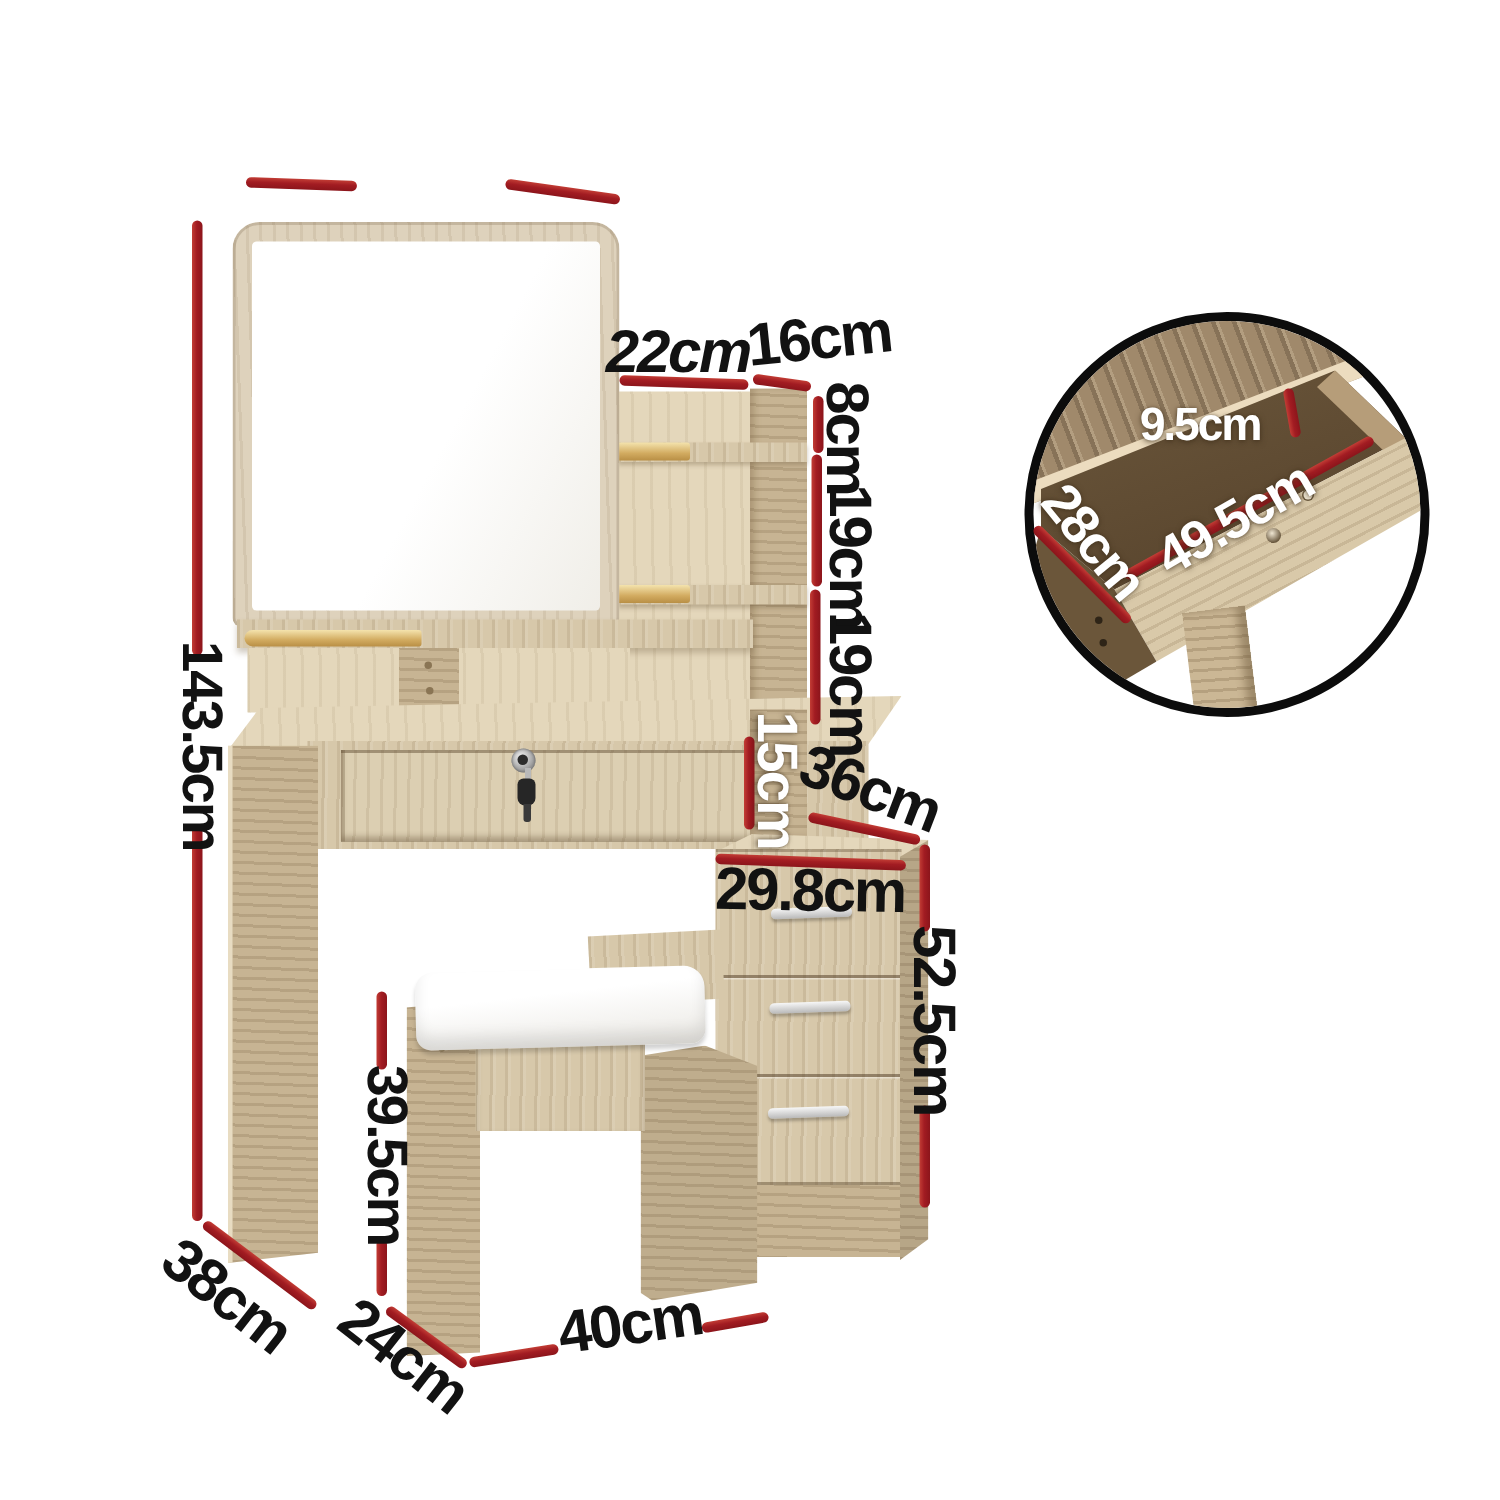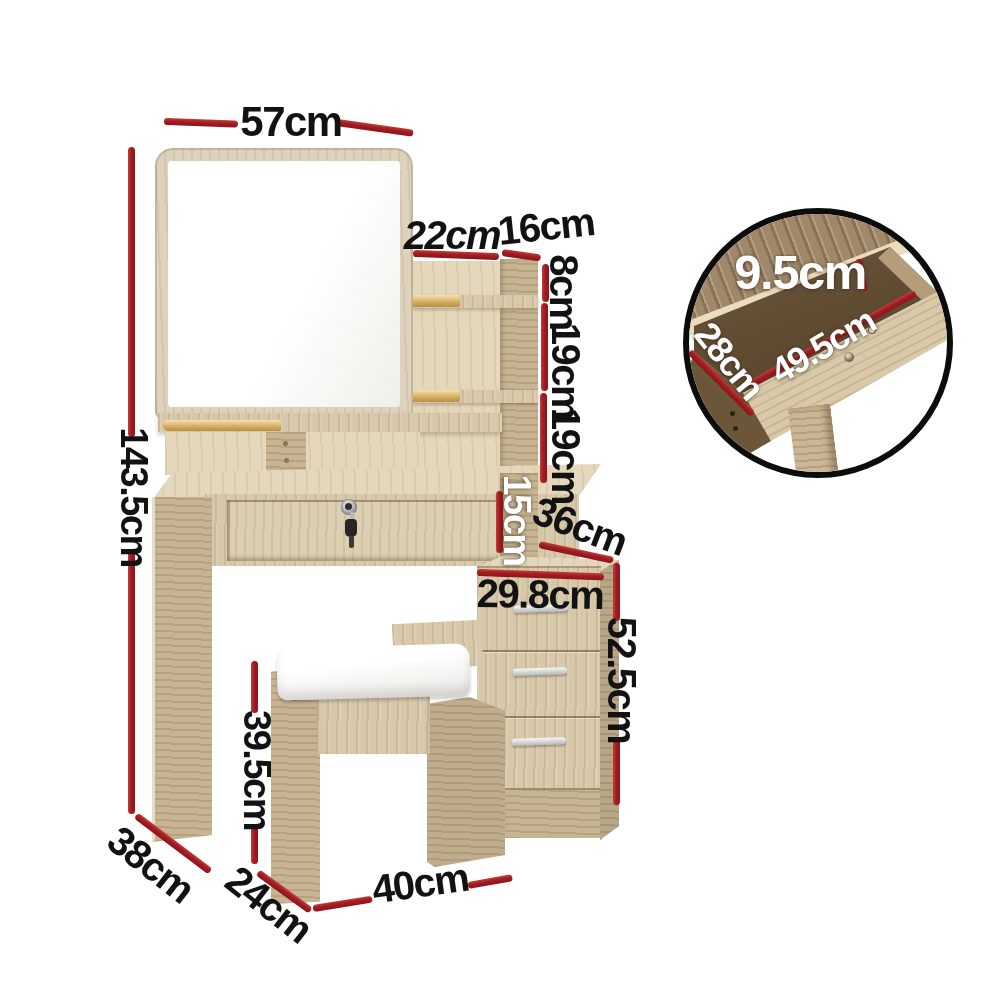--- a/index.html
+++ b/index.html
@@ -94,21 +94,20 @@
   <div class="dlh" style="left:477px;top:569px;width:127px;transform:rotate(2deg);"></div>
   <div class="dlv" style="left:613px;top:563px;height:58px;"></div>
   <div class="dlv" style="left:613px;top:737px;height:68px;"></div>
   <div class="dlv" style="left:251px;top:661px;height:52px;"></div>
   <div class="dlv" style="left:251px;top:826px;height:38px;"></div>
   <div class="dlh" style="left:136px;top:812px;width:93px;transform:rotate(37deg);"></div>
   <div class="dlh" style="left:258px;top:869px;width:65px;transform:rotate(36deg);"></div>
   <div class="dlh" style="left:313px;top:905px;width:60px;transform:rotate(-9deg);"></div>
   <div class="dlh" style="left:468px;top:882px;width:45px;transform:rotate(-10deg);"></div>
 
-  <div class="lab" style="left:291px;top:122px;font-size:42px;">57cm</div>
   <div class="lab" style="left:452px;top:235px;font-style:italic;">22cm</div>
   <div class="lab" style="left:546px;top:226px;transform:translate(-50%,-50%) rotate(-6deg);">16cm</div>
   <div class="lab" style="left:564px;top:292px;transform:translate(-50%,-50%) rotate(90deg);">8cm</div>
   <div class="lab" style="left:566px;top:371px;transform:translate(-50%,-50%) rotate(90deg);">19cm</div>
   <div class="lab" style="left:566px;top:456px;transform:translate(-50%,-50%) rotate(90deg);">19cm</div>
   <div class="lab" style="left:134px;top:497px;font-size:38px;transform:translate(-50%,-50%) rotate(90deg);">143.5cm</div>
   <div class="lab labw" style="left:517px;top:520px;font-size:38px;transform:translate(-50%,-50%) rotate(90deg);">15cm</div>
   <div class="lab" style="left:580px;top:526px;transform:translate(-50%,-50%) rotate(21deg);">36cm</div>
   <div class="lab" style="left:540px;top:594px;transform:translate(-50%,-50%) rotate(1deg);">29.8cm</div>
   <div class="lab" style="left:622px;top:680px;transform:translate(-50%,-50%) rotate(90deg);">52.5cm</div>
@@ -126,17 +125,17 @@
     <div class="abs" style="left:104px;top:192px;width:42px;height:82px;transform:rotate(-7deg);background-color:#cbb795;background-image:repeating-linear-gradient(3deg,rgba(130,108,76,.3) 0 2px,rgba(0,0,0,0) 2px 7px);box-shadow:inset -6px 0 6px rgba(100,80,50,.45);"></div>
     <div class="dot" style="left:155px;top:138px;width:10px;height:10px;background:radial-gradient(circle at 40% 35%,#efe6d2,#6b5a40 70%);"></div>
     <div class="dot" style="left:180px;top:113px;width:6px;height:6px;background:#efe6d2;box-shadow:0 0 0 1px #6b5a40;"></div>
     <div class="dot" style="left:41px;top:197px;width:5px;height:5px;background:#2e2417;"></div>
     <div class="dot" style="left:44px;top:212px;width:5px;height:5px;background:#2e2417;"></div>
   </div>
 
   <div class="dlv" style="left:855px;top:259px;height:33px;transform:rotate(-10deg);"></div>
   <div class="dlh" style="left:750px;top:381px;width:189px;transform:rotate(-29deg);"></div>
   <div class="dlh" style="left:690px;top:348px;width:89px;transform:rotate(45deg);"></div>
-  <div class="lab labw" style="left:800px;top:272px;font-size:49px;">9.5cm</div>
+  <div class="lab labw" style="left:800px;top:283px;font-size:31px;">9.5cm</div>
   <div class="lab labw" style="left:823px;top:346px;font-size:36px;transform:translate(-50%,-50%) rotate(-30deg);">49.5cm</div>
   <div class="lab labw" style="left:729px;top:361px;font-size:36px;transform:translate(-50%,-50%) rotate(51deg);">28cm</div>
 
 </div>
 
 </body></html>

